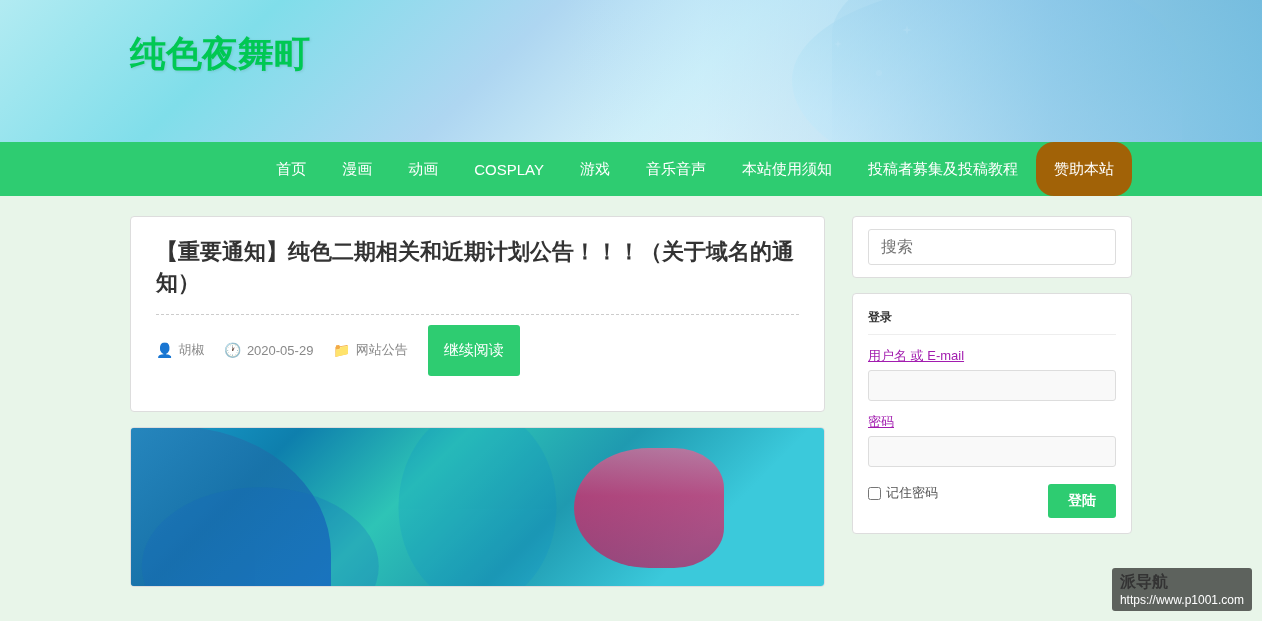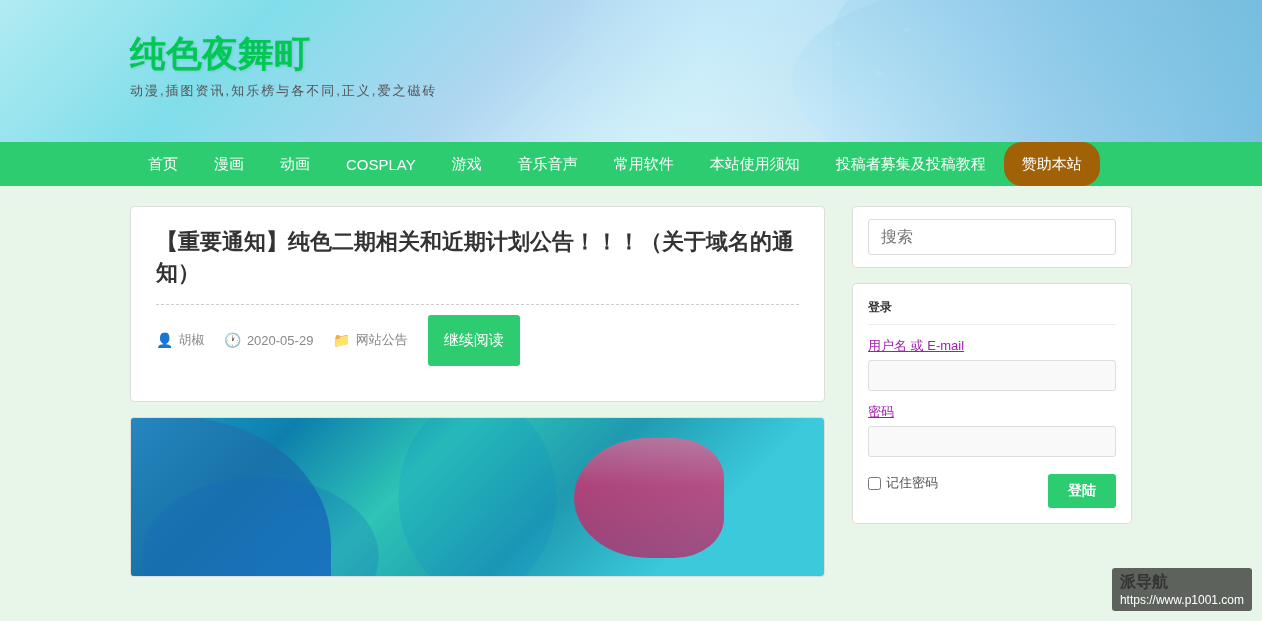--- a/index.html
+++ b/index.html
@@ -72,24 +72,25 @@
     .sparkle {
       position: absolute;
       background: white;
       border-radius: 50%;
     }
 
     
     nav {
       background: #2ecc71;
       width: 100%;
-      height: 44px;
+      height: 54px;
       display: flex;
       align-items: center;
       padding: 0 130px;
+      justify-content: flex-end;
     }
     .nav-items {
       display: flex;
       align-items: center;
       gap: 0;
       height: 100%;
     }
     .nav-item {
       color: white;
       font-size: 15px;
@@ -307,32 +308,30 @@
 <div class="header-banner">
   <div class="anime-girl">
     <div class="anime-girl-inner"></div>
   </div>
 
   <div class="sparkle" style="width:8px;height:8px;top:40px;right:420px;opacity:0.8;background:white;clip-path:polygon(50% 0%,60% 40%,100% 50%,60% 60%,50% 100%,40% 60%,0% 50%,40% 40%)"></div>
   <div class="sparkle" style="width:6px;height:6px;top:70px;right:380px;opacity:0.6"></div>
   <div class="sparkle" style="width:10px;height:10px;top:25px;right:350px;opacity:0.9;clip-path:polygon(50% 0%,60% 40%,100% 50%,60% 60%,50% 100%,40% 60%,0% 50%,40% 40%)"></div>
 
   <div class="site-title">纯色夜舞町</div>
-  <div class="site-subtitle">动漫,插图资讯,知乐榜与各不同,正义,爱之磁砖</div>
 </div>
 
 <nav>
   <div class="nav-items">
     <a class="nav-item" href="#">首页</a>
     <a class="nav-item" href="#">漫画</a>
     <a class="nav-item" href="#">动画</a>
     <a class="nav-item" href="#">COSPLAY</a>
     <a class="nav-item" href="#">游戏</a>
     <a class="nav-item" href="#">音乐音声</a>
-    <a class="nav-item" href="#">常用软件</a>
     <a class="nav-item" href="#">本站使用须知</a>
     <a class="nav-item" href="#">投稿者募集及投稿教程</a>
     <a class="nav-item active-sponsor" href="#">赞助本站</a>
   </div>
 </nav>
 
 <div class="main-container">
 
   <div class="content-area">
 

